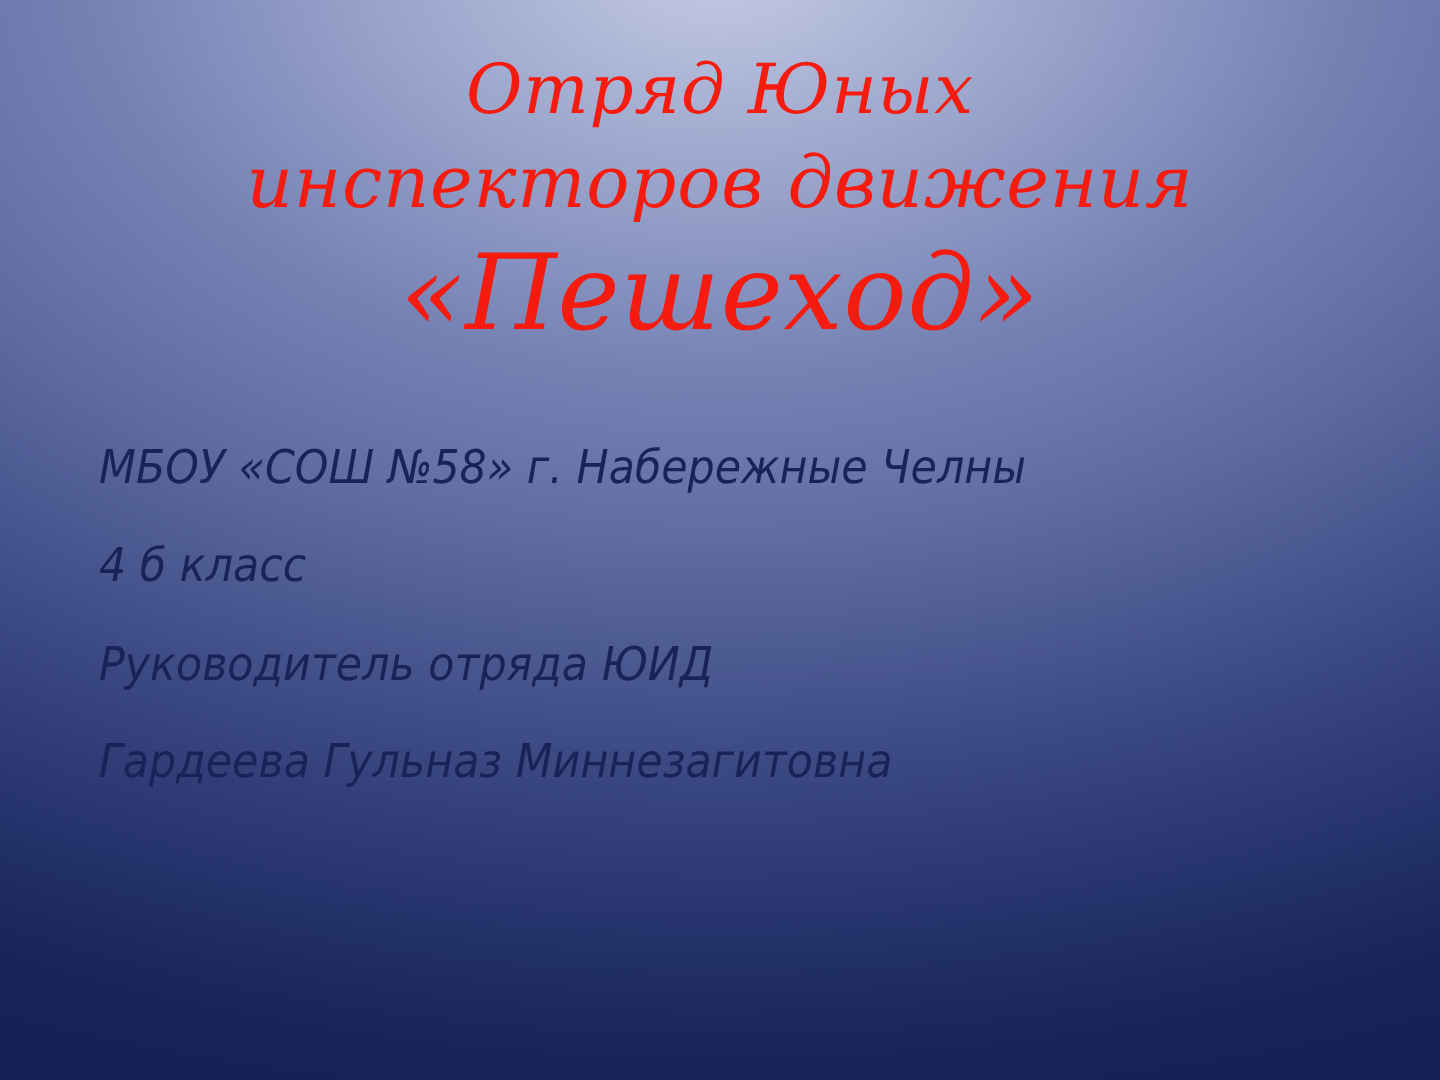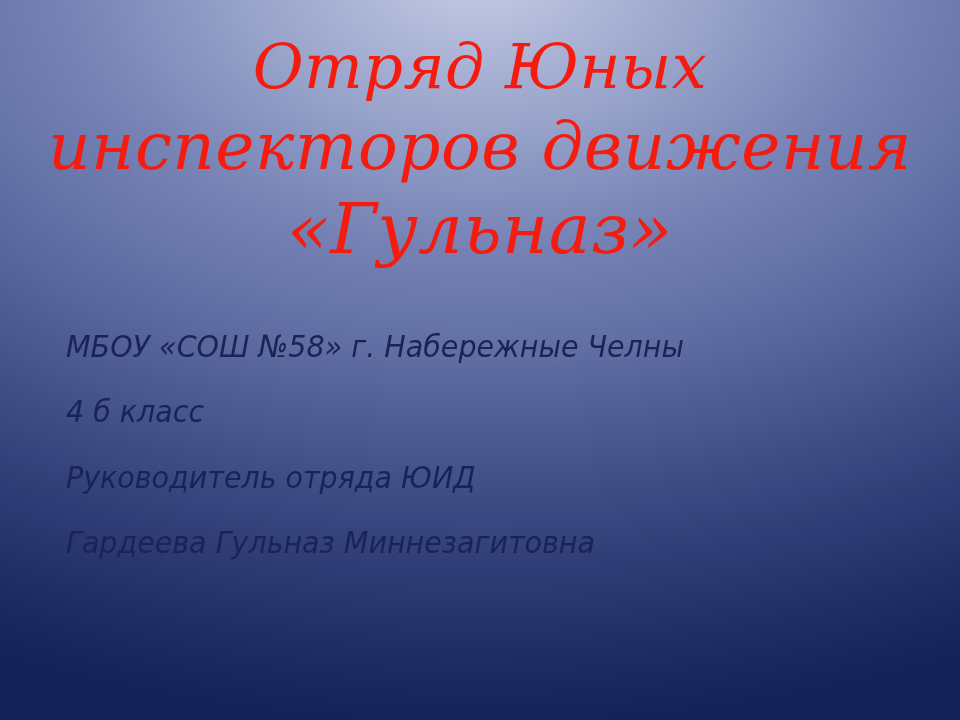--- a/index.html
+++ b/index.html
@@ -81,22 +81,22 @@
     font-style: italic;
     font-weight: 400;
     font-size: 69px;
     line-height: 1.00;
     letter-spacing: 0.5px;
     white-space: nowrap;
     margin: 0;
     padding: 0;
   }
 
-  .title-line.l1 { font-size: 62px; margin-bottom: 16px; }
-  .title-line.l2 { font-size: 66px; margin-bottom: 14px; }
+  .title-line.l1 { font-size: 46px; margin-bottom: 16px; }
+  .title-line.l2 { font-size: 48px; margin-bottom: 14px; }
   .title-line.l3 { font-size: 70px; }
 
   
   .subtitle-block {
     width: 900px;
     margin-top: 62px;
     user-select: none;
   }
 
   .subtitle-line {
@@ -120,21 +120,21 @@
 <div class="slide">
 
   <div class="slide-bg"></div>
   <div class="slide-vignette"></div>
 
   <div class="slide-content">
 
     <div class="title-block">
       <div class="title-line l1">Отряд Юных</div>
       <div class="title-line l2">инспекторов движения</div>
-      <div class="title-line l3">«Гульназ»</div>
+      <div class="title-line l3">«Пешеход»</div>
     </div>
 
     <div class="subtitle-block">
       <div class="subtitle-line">МБОУ «СОШ №58» г. Набережные Челны</div>
       <div class="subtitle-line">4 б класс</div>
       <div class="subtitle-line">Руководитель отряда ЮИД</div>
       <div class="subtitle-line">Гардеева Гульназ Миннезагитовна</div>
     </div>
 
   </div>

